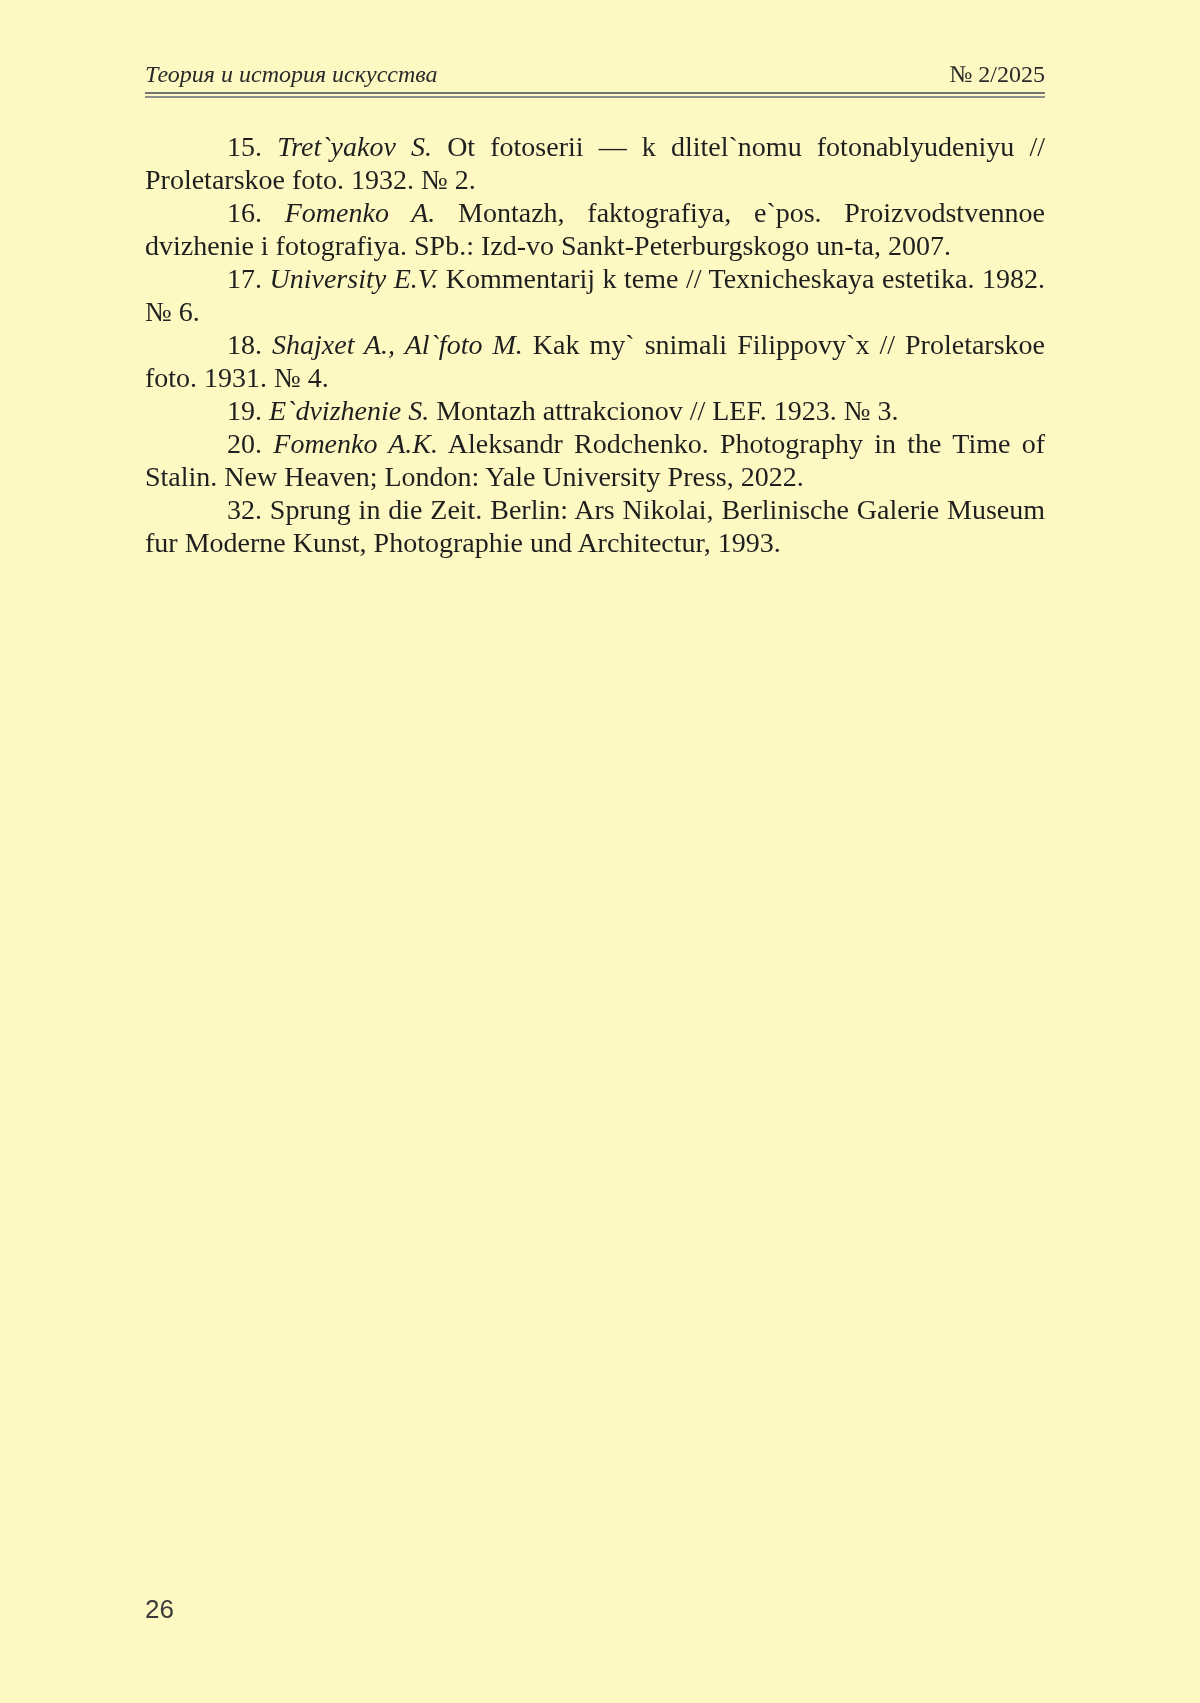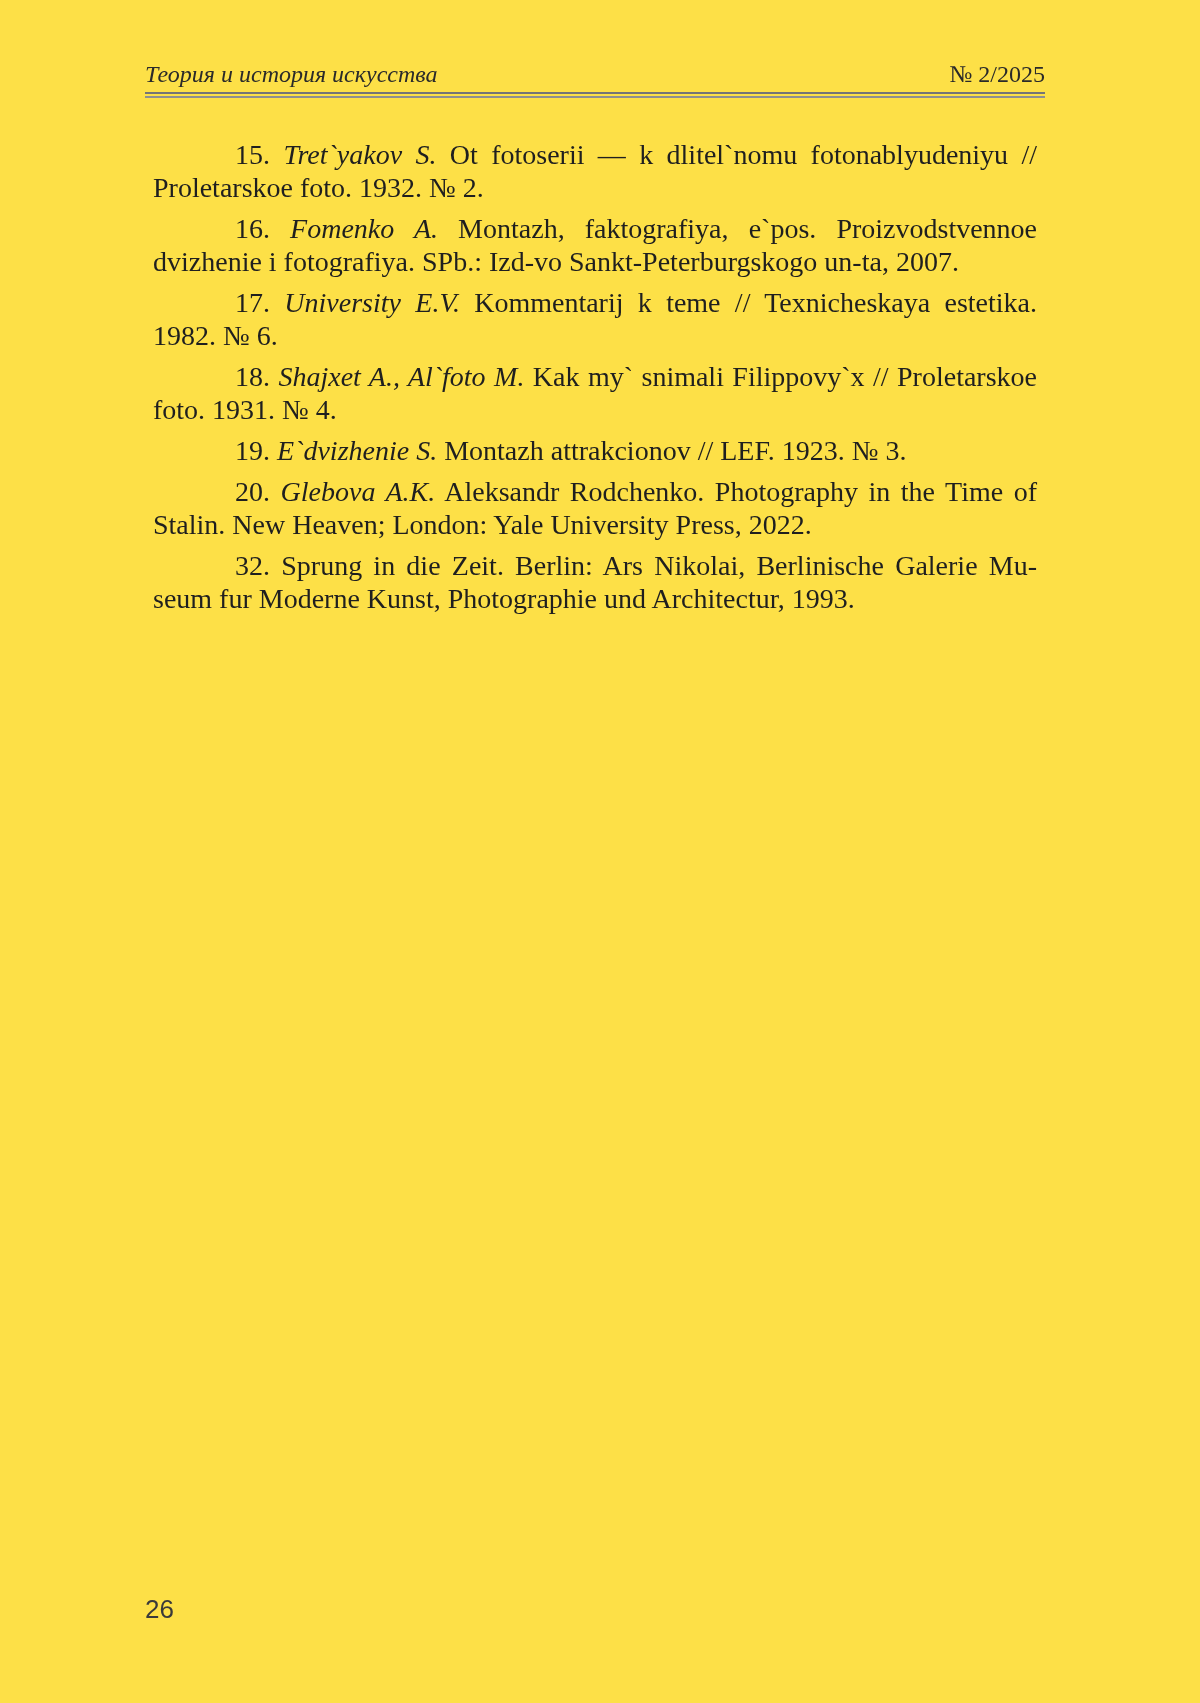--- a/index.html
+++ b/index.html
@@ -4,21 +4,21 @@
 <style>
   html, body {
     margin: 0;
     padding: 0;
     background: #ffffff;
   }
   .page {
     position: relative;
     width: 1200px;
     height: 1703px;
-    background: #fde047;
+    background: #fef9c3;
     overflow: hidden;
     color: #1f1f1f;
   }
   .running-header {
     position: absolute;
     left: 145px;
     width: 900px;
     top: 60px;
     display: flex;
     justify-content: space-between;
@@ -48,21 +48,21 @@
     left: 145px;
     width: 900px;
     top: 130px;
     font-family: "Liberation Serif", serif;
     font-size: 28px;
     line-height: 33px;
     text-align: justify;
     color: #1f1f1f;
   }
   .bib-entry {
-    margin: 8px;
+    margin: 0;
     text-indent: 82px;
   }
   .bib-entry em {
     font-style: italic;
   }
   .bib-entry em:empty {
     display: none;
   }
   .page-number {
     position: absolute;
@@ -85,19 +85,19 @@
   </div>
 
   <div class="header-rule"></div>
 
   <div class="bibliography">
     <p class="bib-entry"><span>15.</span> <em>Tret`yakov S.</em> <span>Ot fotoserii — k dlitel`nomu fotonablyudeni­yu // Proletarskoe foto. 1932. № 2.</span></p>
     <p class="bib-entry"><span>16.</span> <em>Fomenko A.</em> <span>Montazh, faktografiya, e`pos. Proizvodstvennoe dvizhenie i fotografiya. SPb.: Izd-vo Sankt-Peterburgskogo un-ta, 2007.</span></p>
     <p class="bib-entry"><span>17.</span> <em>University E.V.</em> <span>Kommentarij k teme // Texnicheskaya estetika. 1982. № 6.</span></p>
     <p class="bib-entry"><span>18.</span> <em>Shajxet A., Al`foto M.</em> <span>Kak my` snimali Filippovy`x // Proletar­skoe foto. 1931. № 4.</span></p>
     <p class="bib-entry"><span>19.</span> <em>E`dvizhenie S.</em> <span>Montazh attrakcionov // LEF. 1923. № 3.</span></p>
-    <p class="bib-entry"><span>20.</span> <em>Glebova A.K.</em> <span>Aleksandr Rodchenko. Photography in the Time of Stalin. New Heaven; London: Yale University Press, 2022.</span></p>
+    <p class="bib-entry"><span>20.</span> <em>Fomenko A.K.</em> <span>Aleksandr Rodchenko. Photography in the Time of Stalin. New Heaven; London: Yale University Press, 2022.</span></p>
     <p class="bib-entry"><span>32.</span>  <span>Sprung in die Zeit. Berlin: Ars Nikolai, Berlinische Galerie Mu­seum fur Moderne Kunst, Photographie und Architectur, 1993.</span></p>
   </div>
 
   <div class="page-number">26</div>
 
 </div>
 
 </body></html>

